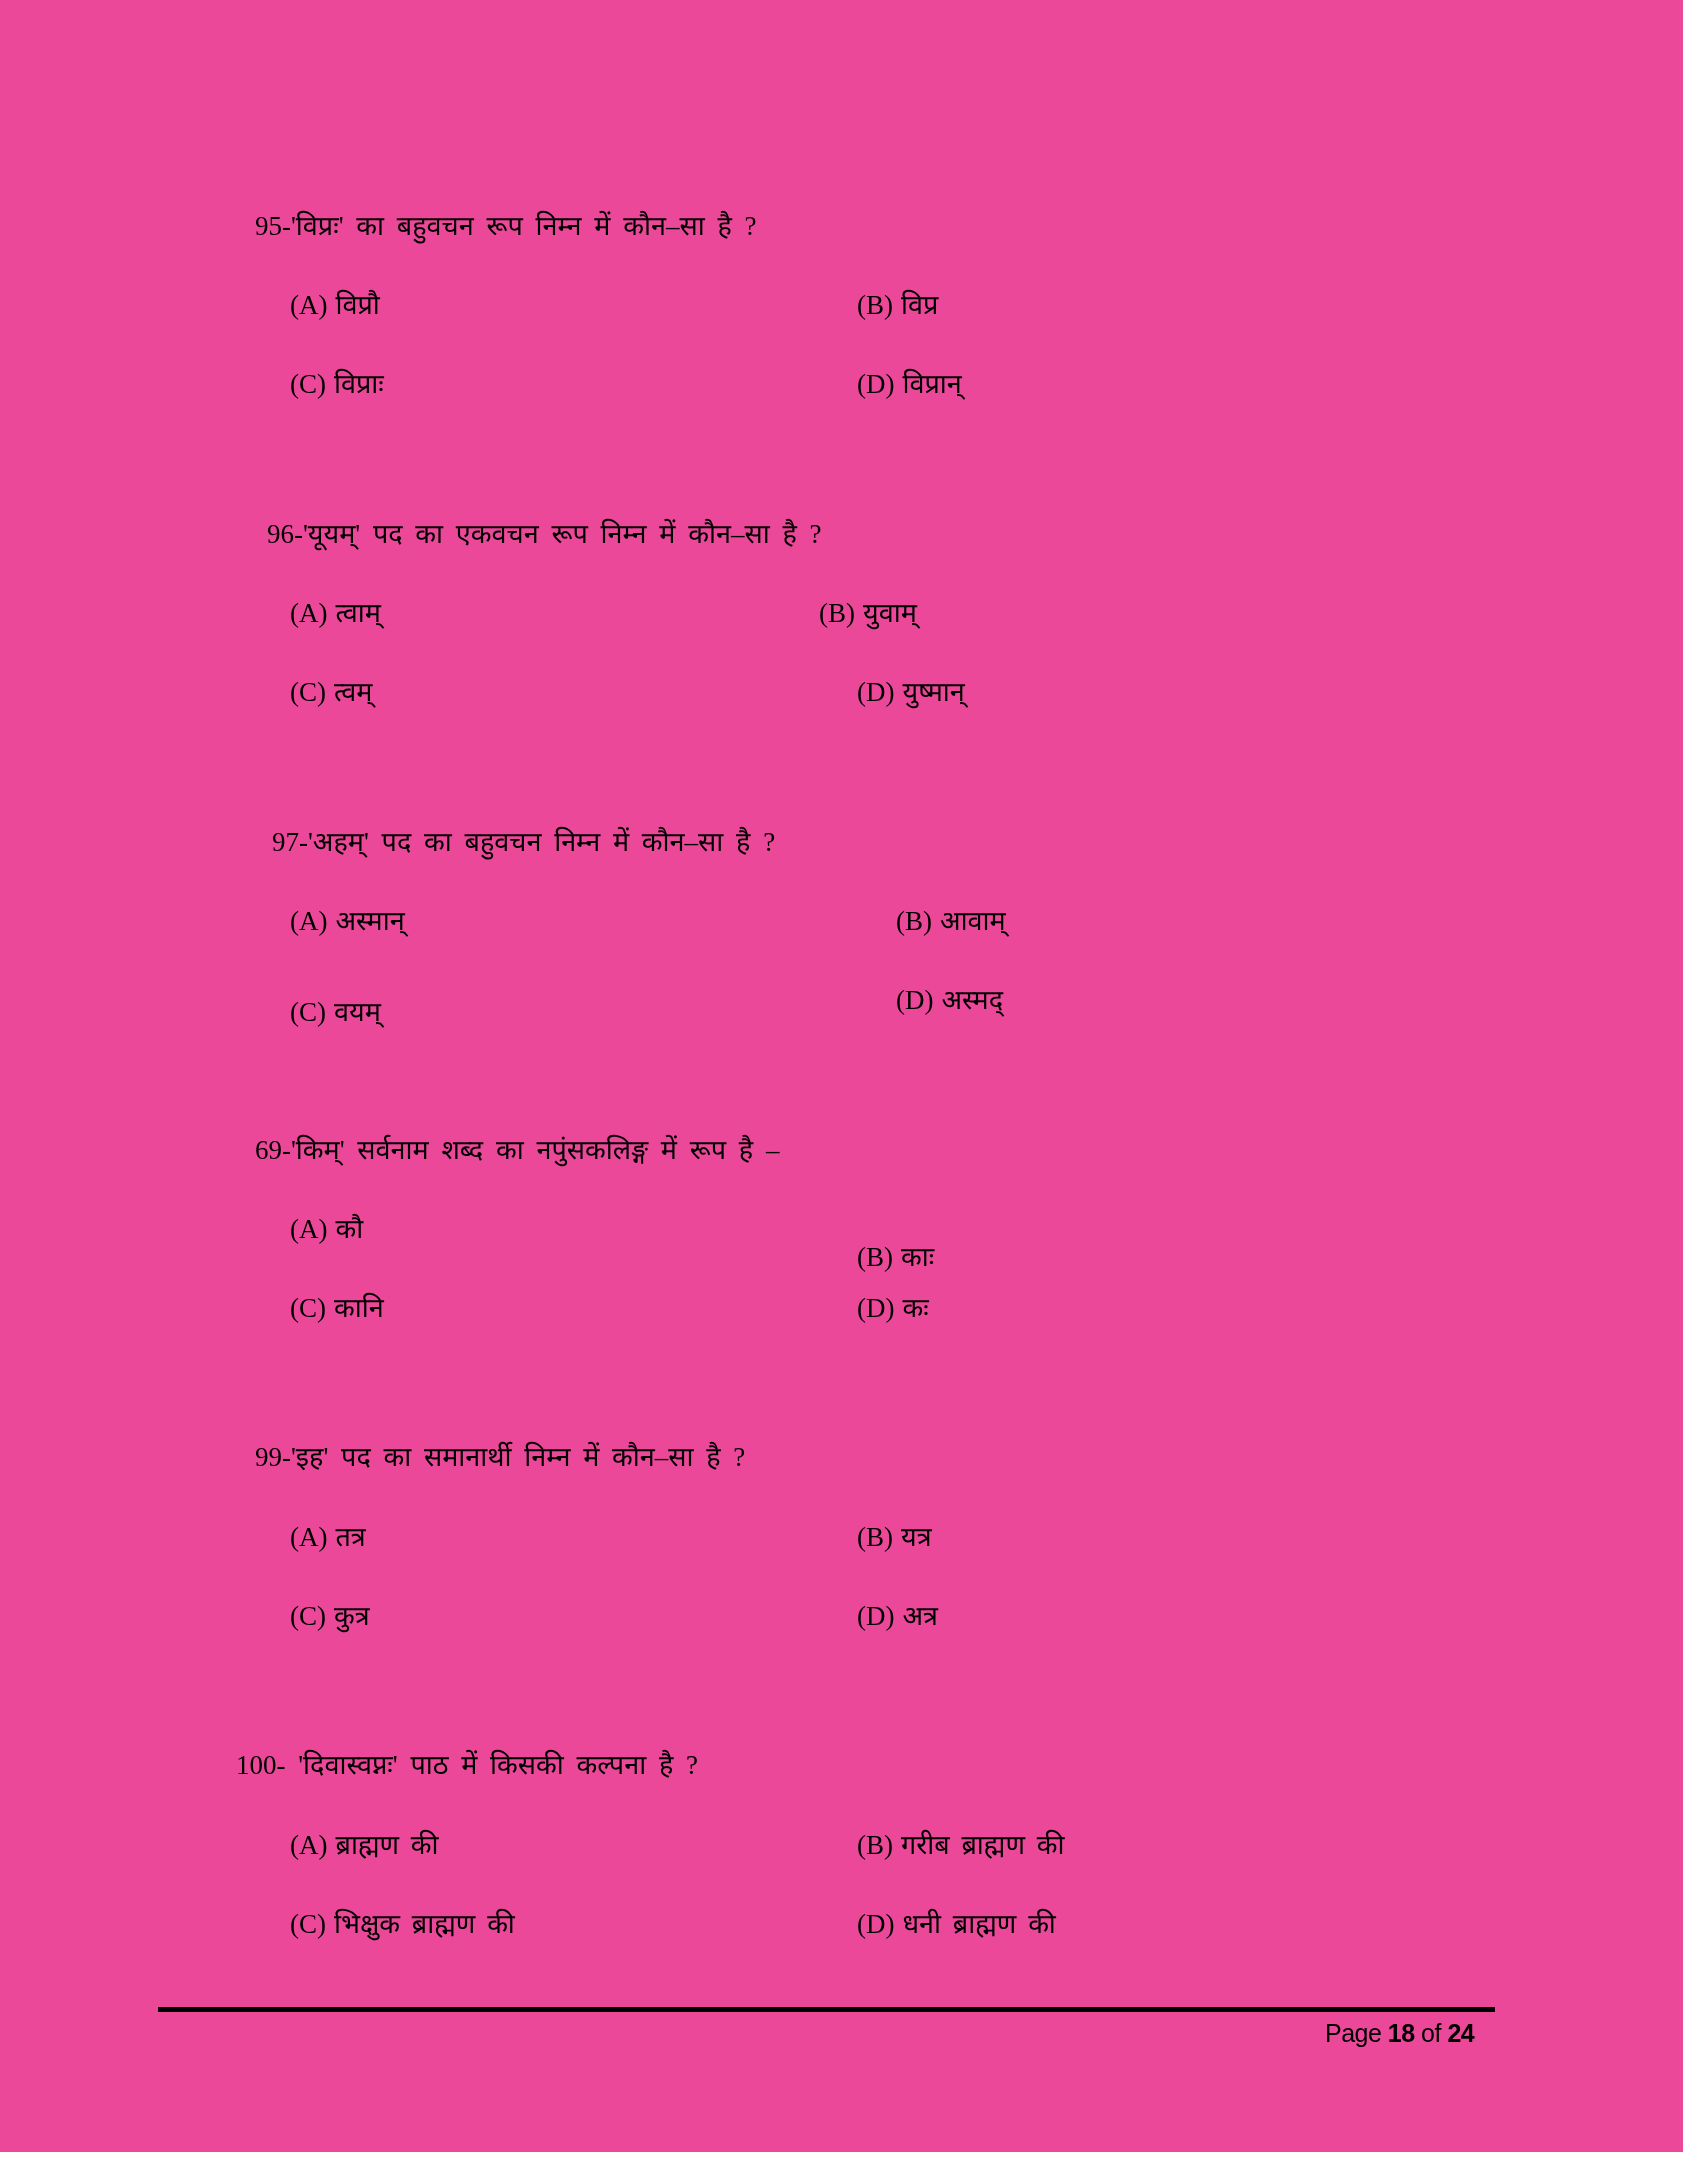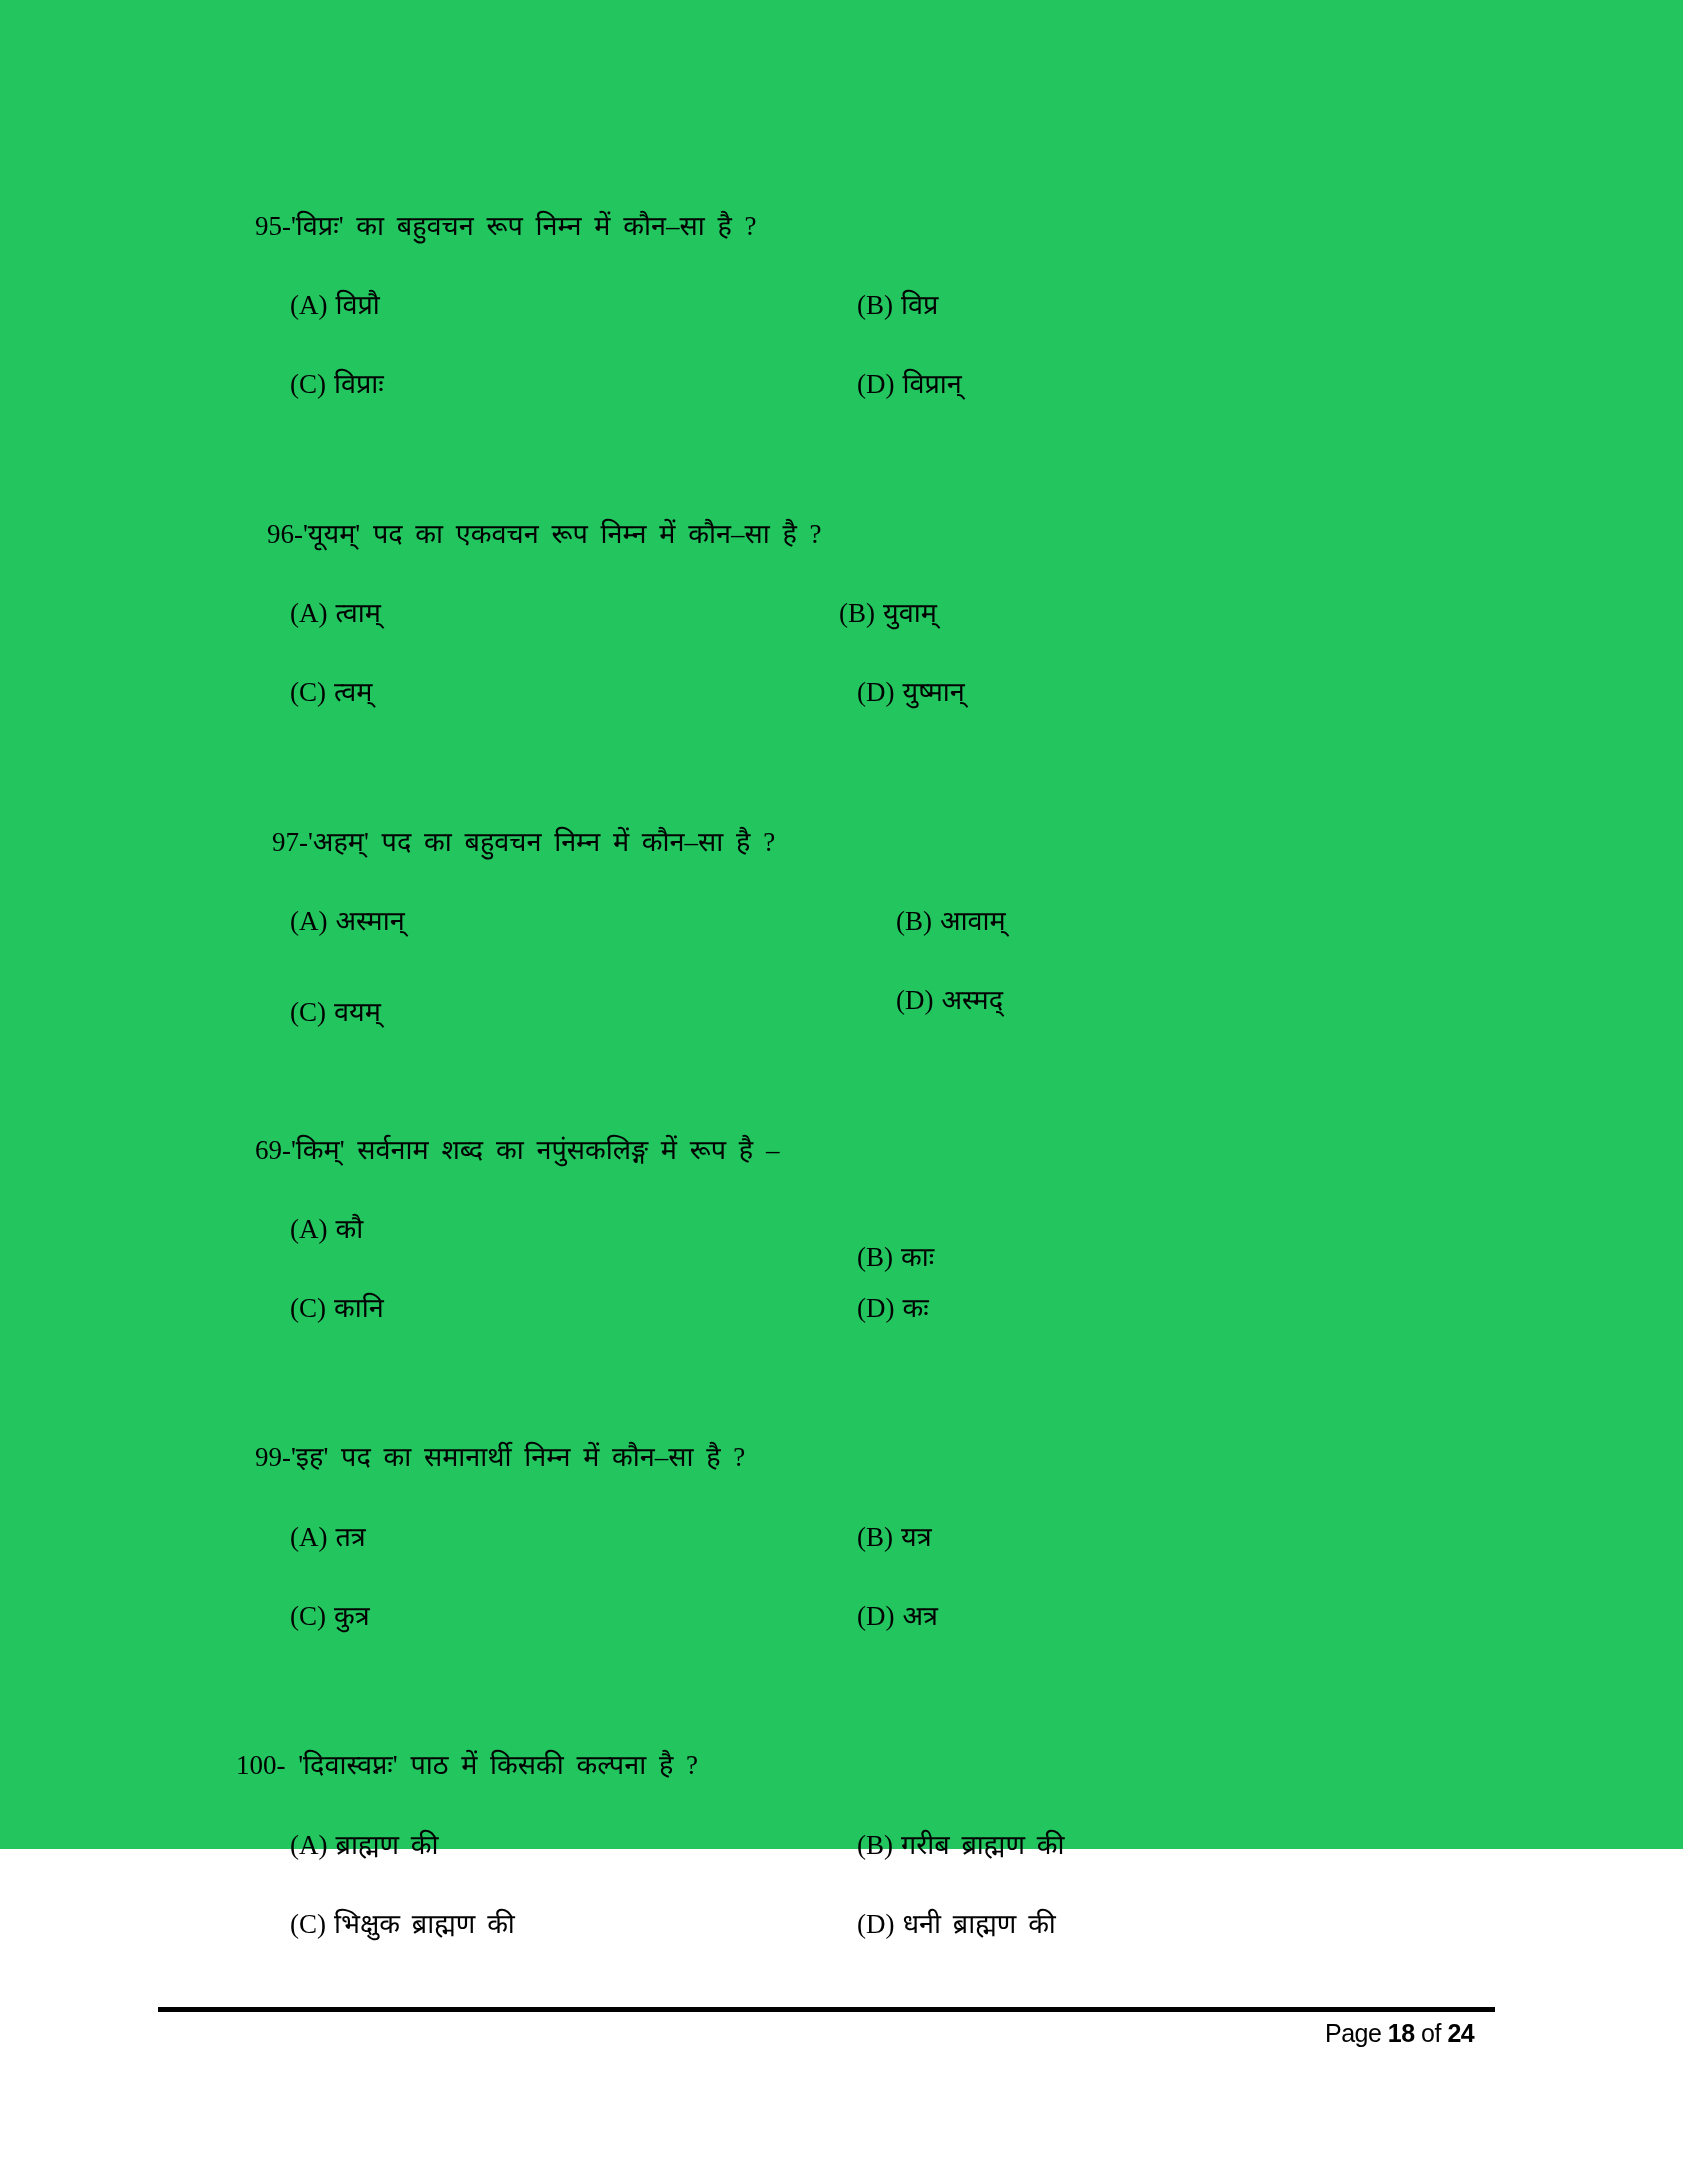--- a/index.html
+++ b/index.html
@@ -12,22 +12,22 @@
       height: 2178px;
       position: relative;
       overflow: hidden;
       color: #000000;
       font-family: "Liberation Serif", "DejaVu Serif", serif;
     }
     .page {
       position: absolute;
       left: 0; top: 0;
       width: 1683px;
-      height: 1849px;
-      background: #22c55e;
+      height: 2152px;
+      background: #ec4899;
     }
     .line {
       position: absolute;
       white-space: nowrap;
       font-size: 27px;
       line-height: 32px;
       height: 32px;
     }
     .question {
       word-spacing: 6px;
@@ -88,21 +88,21 @@
   <div class="line" style="left:857px; top:368px;">
     <span class="opt-label">(D)</span><span class="opt-text">विप्रान्</span>
   </div>
 
   <div class="line question" style="left:255px; top:518px;margin-left:12px;">
     <span class="q-num">96-</span><span class="q-text">'यूयम्' पद का एकवचन रूप निम्न में कौन–सा है ?</span>
   </div>
   <div class="line" style="left:290px; top:597px;">
     <span class="opt-label">(A)</span><span class="opt-text">त्वाम्</span>
   </div>
-  <div class="line" style="left:839px; top:597px;">
+  <div class="line" style="left:819px; top:597px;">
     <span class="opt-label">(B)</span><span class="opt-text">युवाम्</span>
   </div>
   <div class="line" style="left:290px; top:676px;">
     <span class="opt-label">(C)</span><span class="opt-text">त्वम्</span>
   </div>
   <div class="line" style="left:857px; top:676px;">
     <span class="opt-label">(D)</span><span class="opt-text">युष्मान्</span>
   </div>
 
   <div class="line question" style="left:272px; top:826px;">

